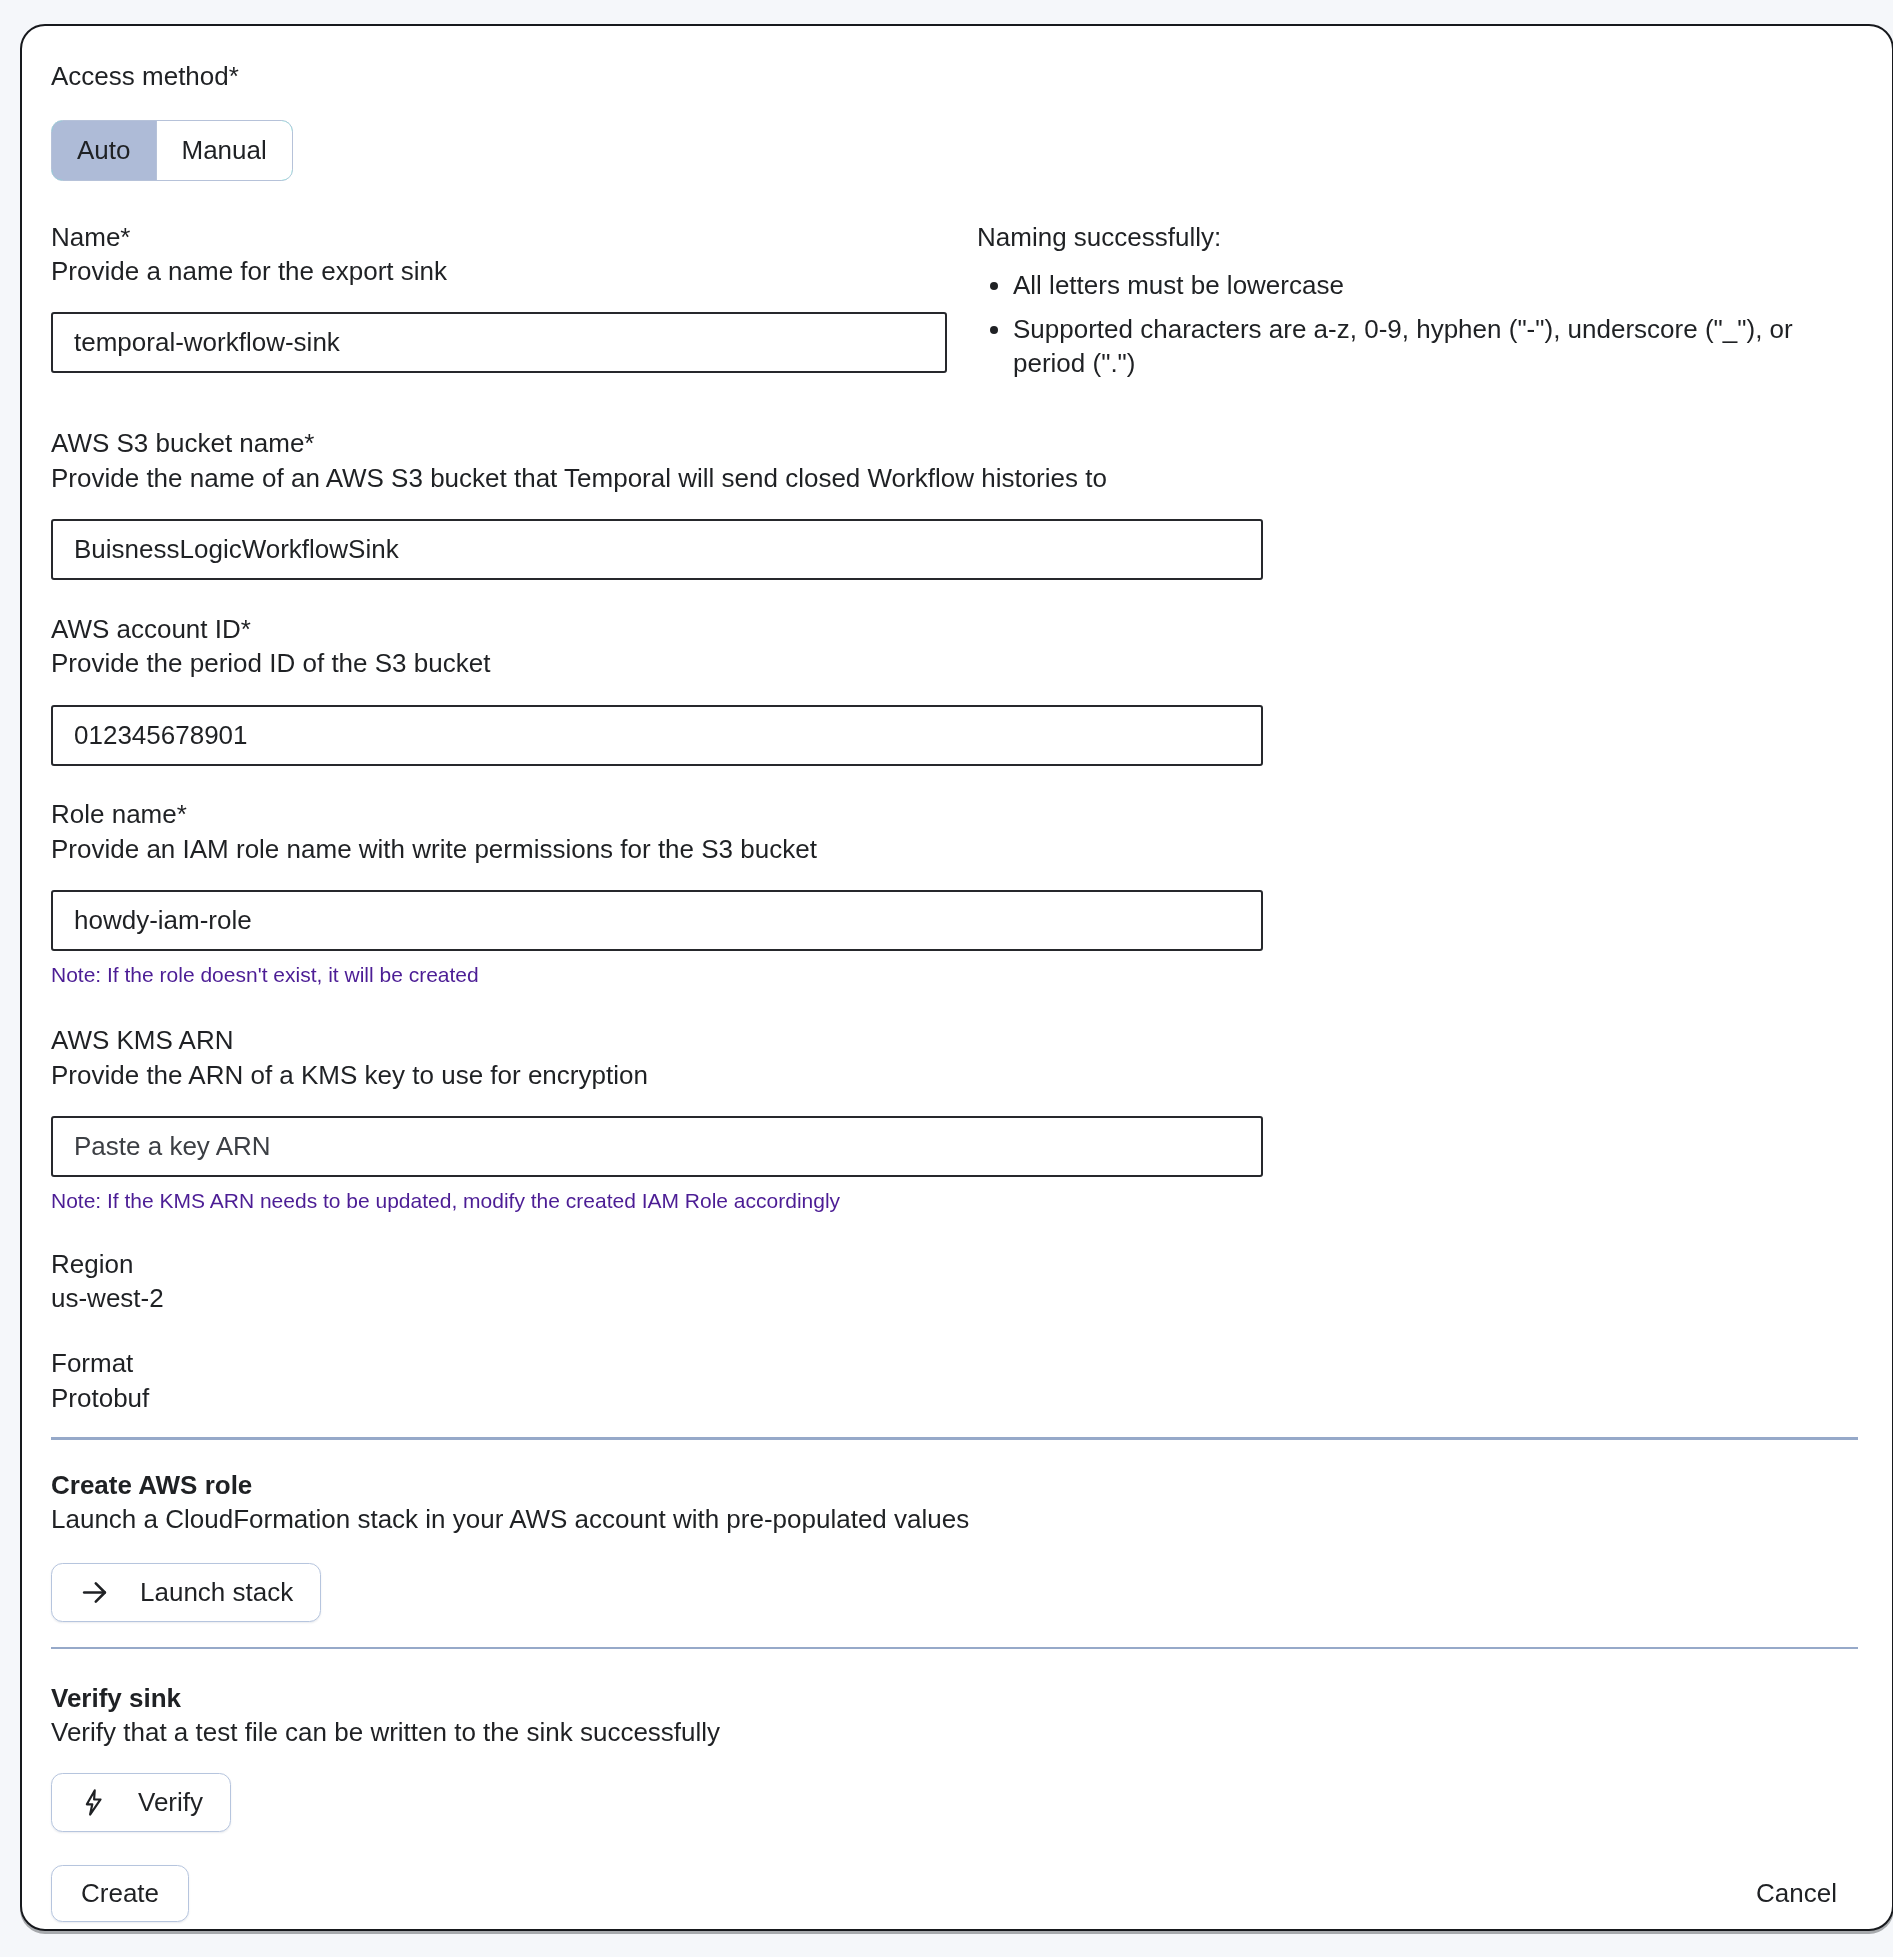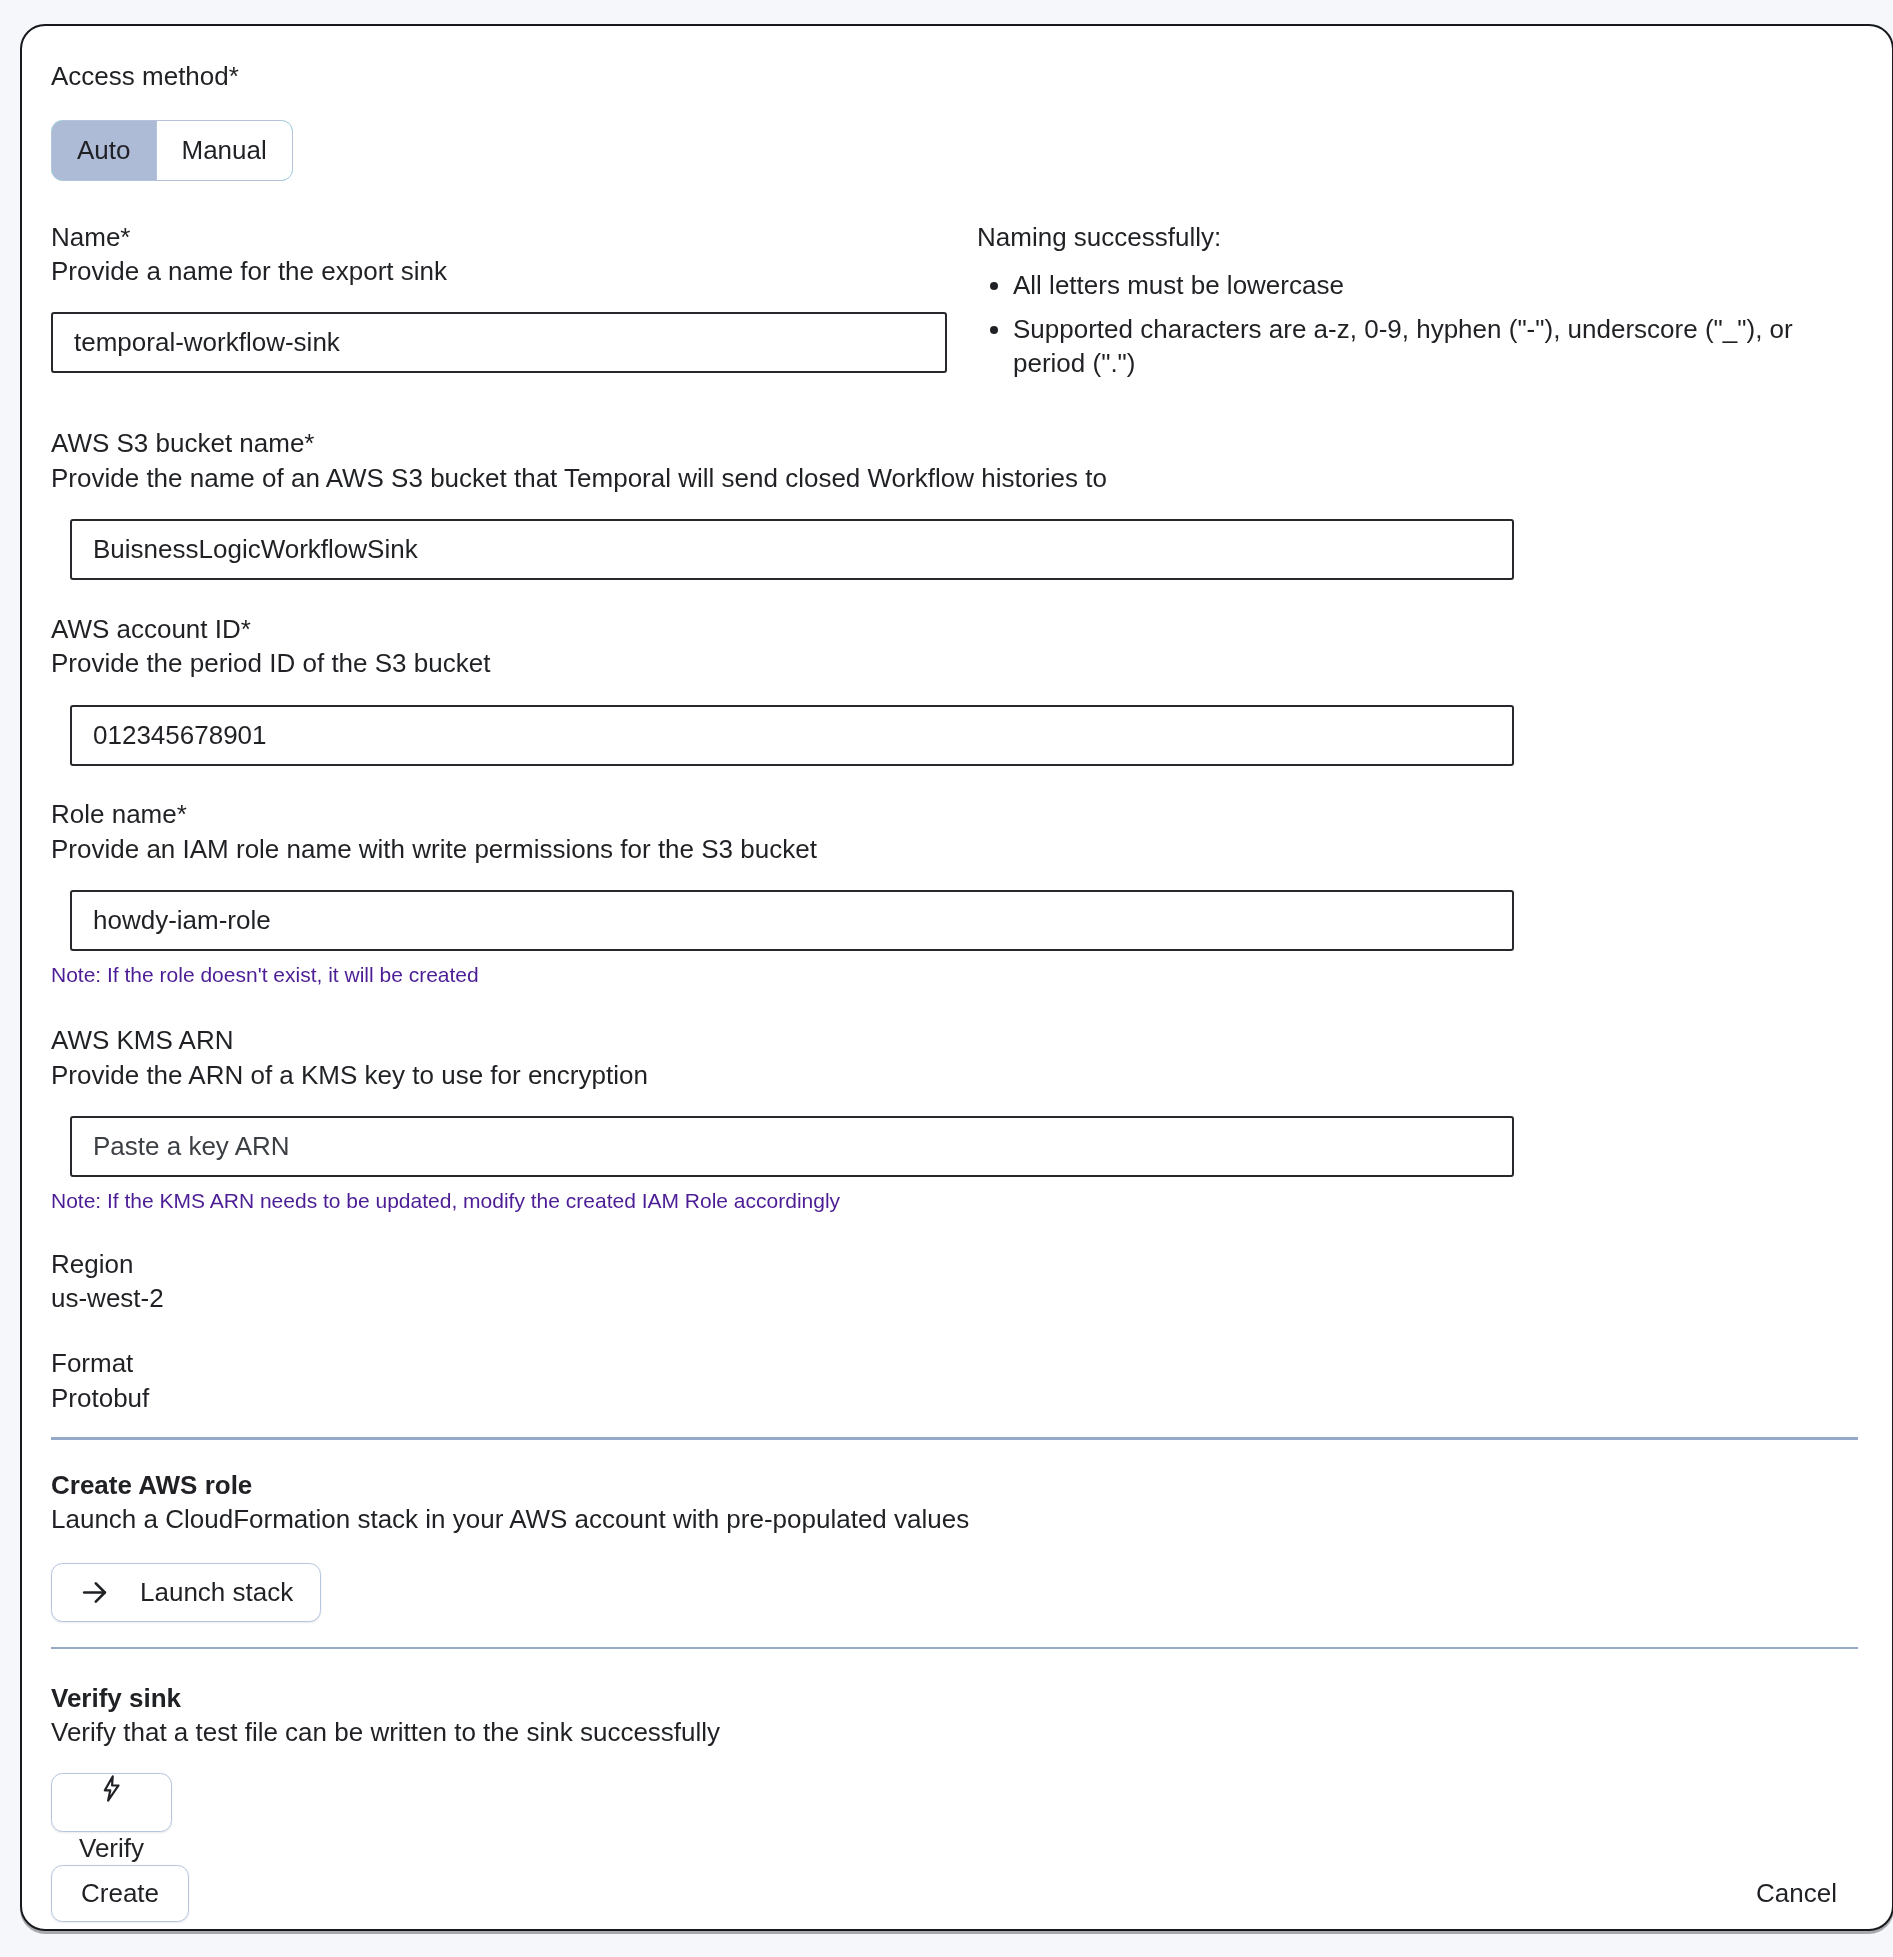--- a/index.html
+++ b/index.html
@@ -55,21 +55,21 @@
     border-radius: 3px;
     font-family: "Liberation Sans", "DejaVu Sans", sans-serif;
     font-size: 26px;
     color: #1f2124;
     padding: 0 21px;
     background: #ffffff;
     outline: none;
   }
   .text-input::placeholder { color: #3c3f44; opacity: 1; }
   .w-narrow { width: 896px; }
-  .w-wide   { width: 1444px; margin-left: 19px; }
+  .w-wide   { width: 1212px; }
 
   
   .row { display: flex; margin-top: 40px; }
   .row .col-left { width: 899px; flex: none; }
   .row .col-right { margin-left: 27px; max-width: 884px; }
   .req-title { font-size: 26px; line-height: 32.5px; }
   ul.req-list { margin-top: 15.3px; padding-left: 36px; }
   ul.req-list li { font-size: 26px; line-height: 34px; margin-bottom: 9.6px; }
 
   .section { margin-top: 32.5px; }
@@ -93,21 +93,21 @@
     background: #ffffff;
     border: 1.9px solid #b6c5de;
     border-radius: 11.5px;
     font-family: "Liberation Sans", "DejaVu Sans", sans-serif;
     font-size: 26px;
     color: #1f2124;
     cursor: pointer;
     box-shadow: 0 1px 1.9px rgba(40,60,100,0.10);
   }
   .btn svg { flex: none; }
-  .btn-verify { margin-top: 25px; flex-direction: column; }
+  .btn-verify { margin-top: 25px; }
 
   .footer {
     margin-top: 32.5px;
     display: flex;
     align-items: center;
     justify-content: space-between;
   }
   .btn-create { margin-top: 0; height: 57px; padding: 12px 29px; }
   .cancel-link {
     font-size: 26px;

